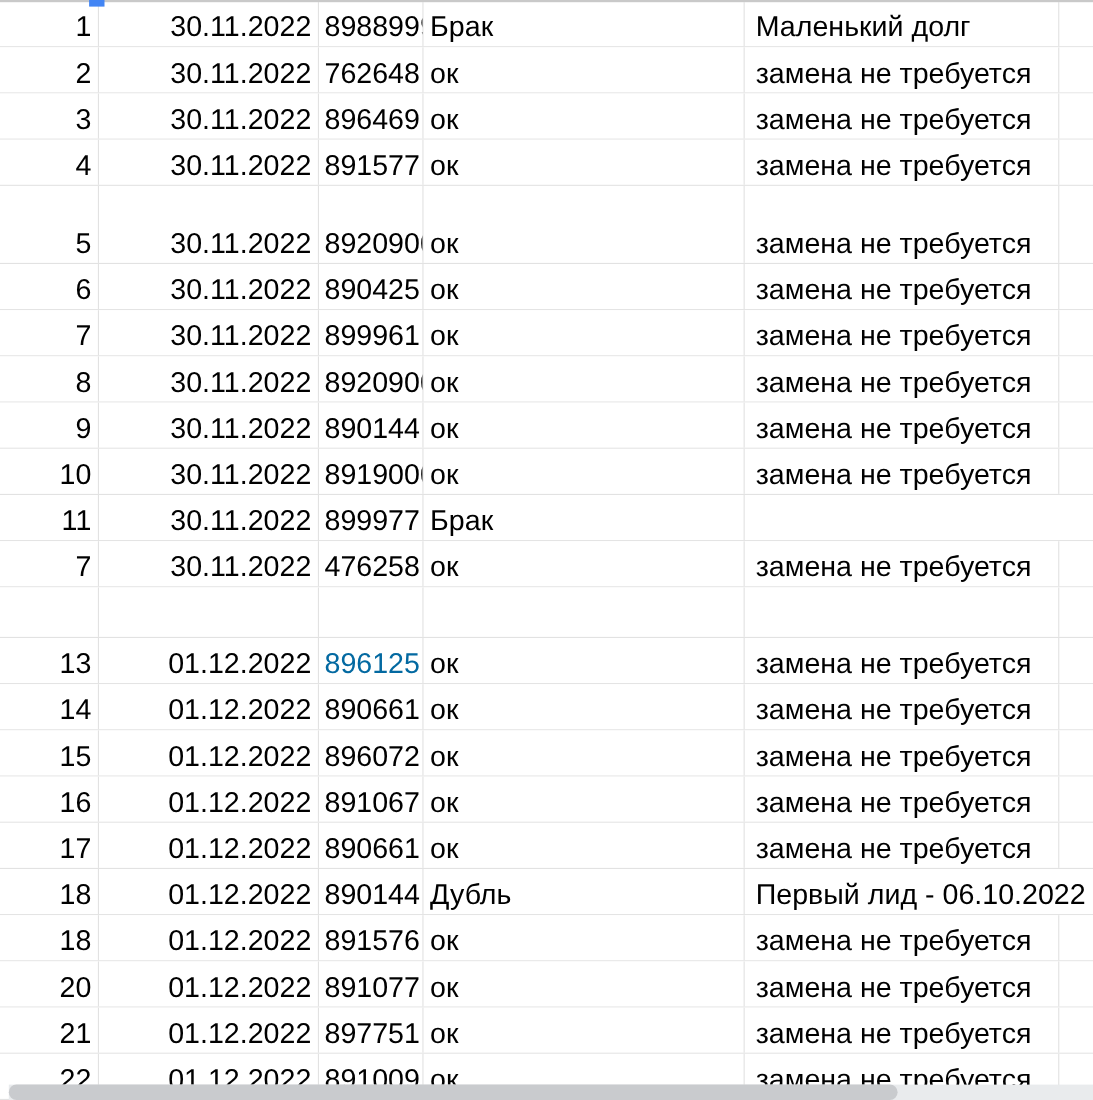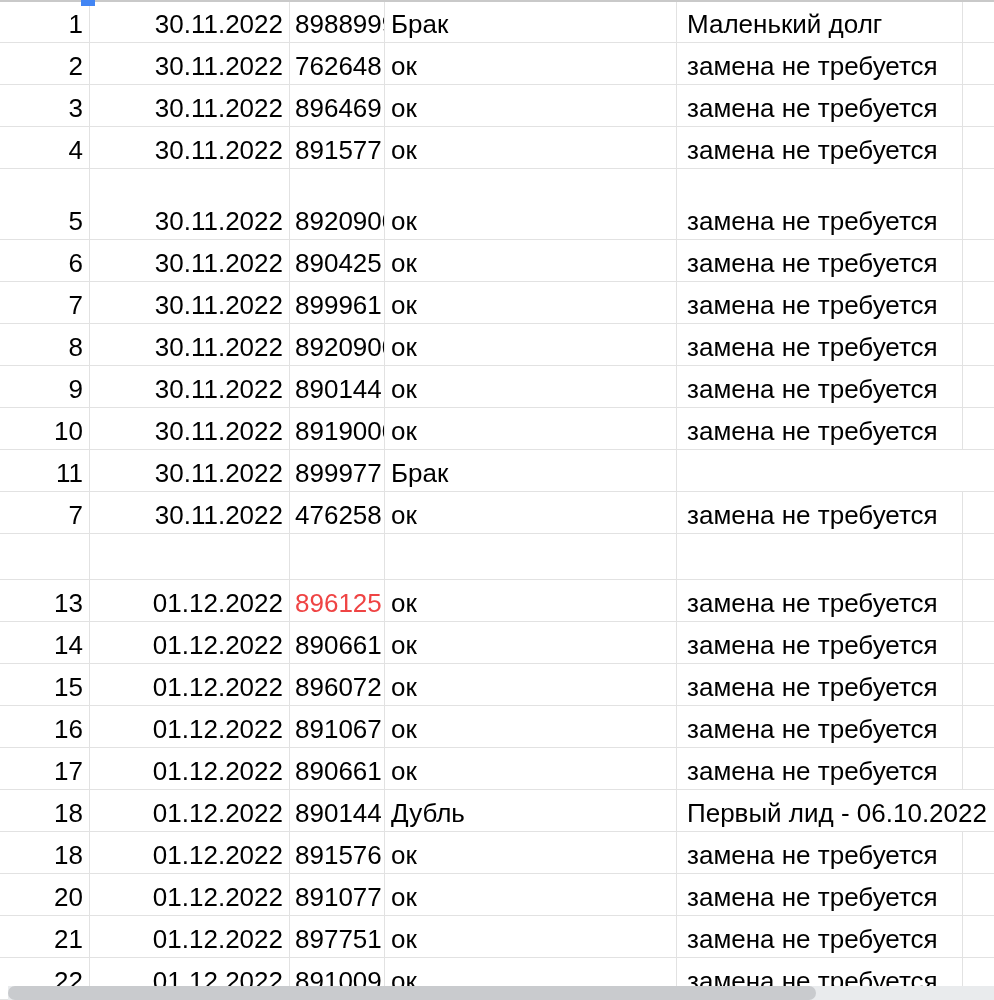--- a/index.html
+++ b/index.html
@@ -20,21 +20,21 @@
     font-size:26px;line-height:30px;color:#000000;
     padding:0 6px 3px 6px;white-space:nowrap;overflow:hidden;
   }
   .col-a{width:90px;justify-content:flex-end;}
   .col-b{width:200px;justify-content:flex-end;}
   .col-c{width:95px;padding-left:5px;padding-right:0;}
   .col-d{width:292px;}
   .col-e{width:286px;padding-left:10px;overflow:visible;}
   .col-f{flex:1;border-right:none;}
   .row.overflow .col-e{border-right:1px solid transparent;z-index:2;}
-  .row.muted .col-c{color:#ef4444;}
+  .row.muted .col-c{color:#0369a1;}
   .fill-handle{position:absolute;top:0;left:81px;width:14px;height:6px;background:#4285f4;z-index:6;}
   .hscrollbar{position:absolute;left:8px;right:0;bottom:0;height:14px;background:#e9ebed;z-index:5;}
   .hscroll-thumb{position:absolute;left:0;top:0;height:14px;width:808px;background:#c9cbce;border-radius:7px;}
 </style>
 </head>
 <body>
 
 <div class="stage">
   <div class="topline"></div>
   <div class="sheet" id="sheet">

